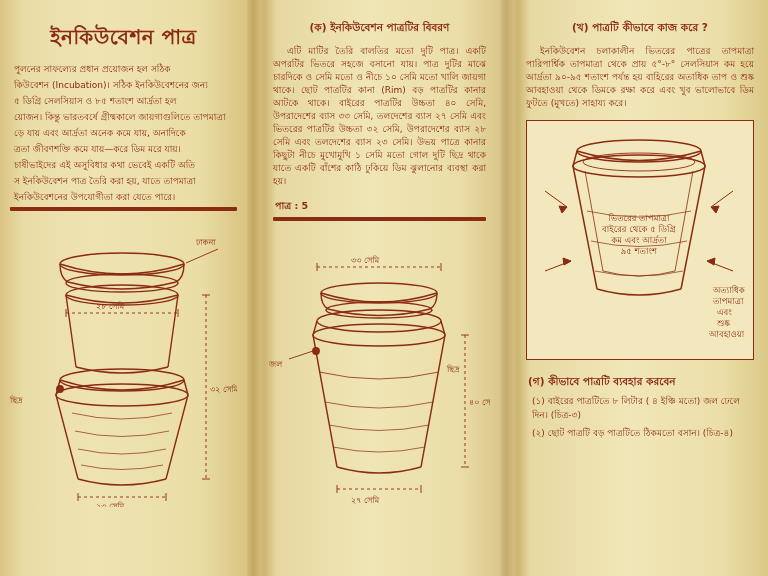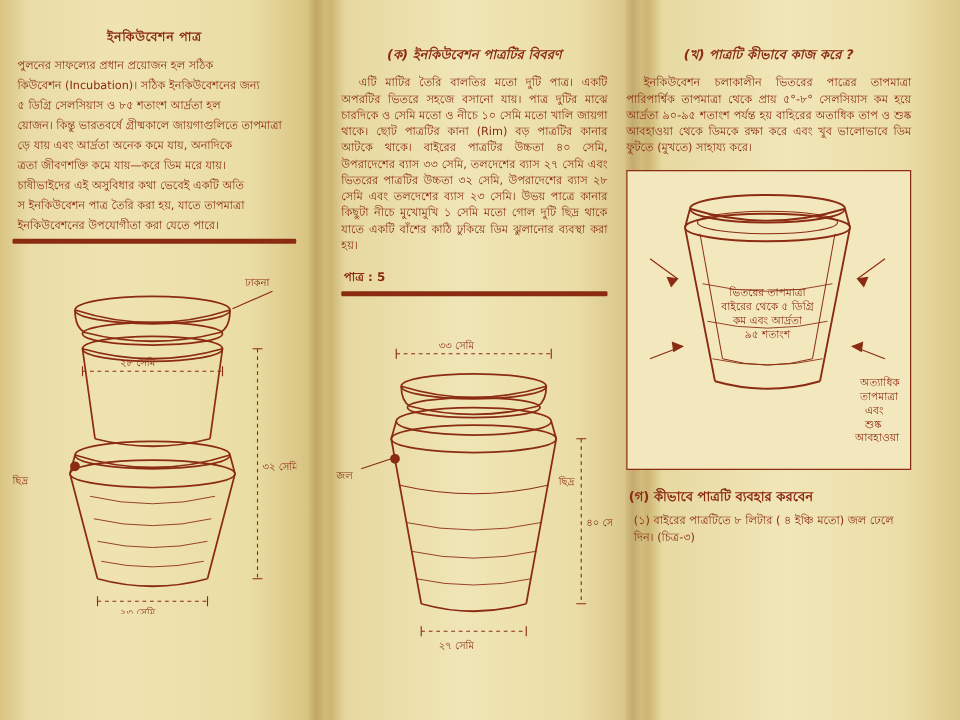--- a/index.html
+++ b/index.html
@@ -15,30 +15,29 @@
       linear-gradient(90deg,#d9c482 0%,#e9dca6 3%,#efe3b2 12%,#eadda4 26%,#d6c07c 33%,#cdb673 34.5%,#e6d89f 36%,#f0e5b6 48%,#eaddA6 60%,#d8c386 66%,#cdb673 67.5%,#e7d9a1 69%,#f1e6b8 82%,#ebdea8 94%,#dac887 100%);
   }
   
   .gutter{position:absolute;top:0;bottom:0;width:12px;background:linear-gradient(90deg,rgba(120,80,20,.05),rgba(120,80,20,.22),rgba(120,80,20,.05));}
   .g1{left:247px;}
   .g2{left:500px;}
 
   .col{position:absolute;top:0;bottom:0;}
   .c1{left:0;width:247px;}
   .c2{left:259px;width:241px;}
-  .c3{left:487px;width:256px;}
+  .c3{left:512px;width:256px;}
 
   .title{
-    font-size:10px;font-weight:bold;text-align:center;
+    font-size:20px;font-weight:bold;text-align:center;
     margin-top:22px;letter-spacing:.5px;color:#8a2b12;
   }
   .hdr{
-    font-size:10.5px;font-weight:bold;text-align:center;margin-top:36px;padding:0 10px;
+    font-size:10.5px;font-weight:bold;text-align:center;margin-top:20px;padding:0 10px;
     color:#8a2b12;
-    font-style:italic;
   }
   .body-text{
     font-size:9px;line-height:1.45;text-align:justify;padding:8px 14px 0 14px;color:#8a2b12;
   }
   .body-text p{margin:0 0 3px 0;}
   .indent{text-indent:14px;}
 
   .figlabel{
     font-size:9.5px;font-weight:bold;margin:10px 0 0 16px;
   }
@@ -236,16 +235,17 @@
           <text class="cap" x="190" y="194">এবং</text>
           <text class="cap" x="190" y="205">শুষ্ক</text>
           <text class="cap" x="182" y="216">আবহাওয়া</text>
         </g>
       </svg>
     </div>
 
     <div class="sec-c">(গ)   কীভাবে পাত্রটি ব্যবহার করবেন</div>
     <div class="list">
       <div>(১)   বাইরের পাত্রটিতে ৮ লিটার ( ৪ ইঞ্চি মতো) জল ঢেলে দিন। (চিত্র-৩)</div>
+      <div>(২)   ছোট পাত্রটি বড় পাত্রটিতে ঠিকমতো বসান। (চিত্র-৪)</div>
     </div>
   </div>
 
 </div>
 
 </body></html>

